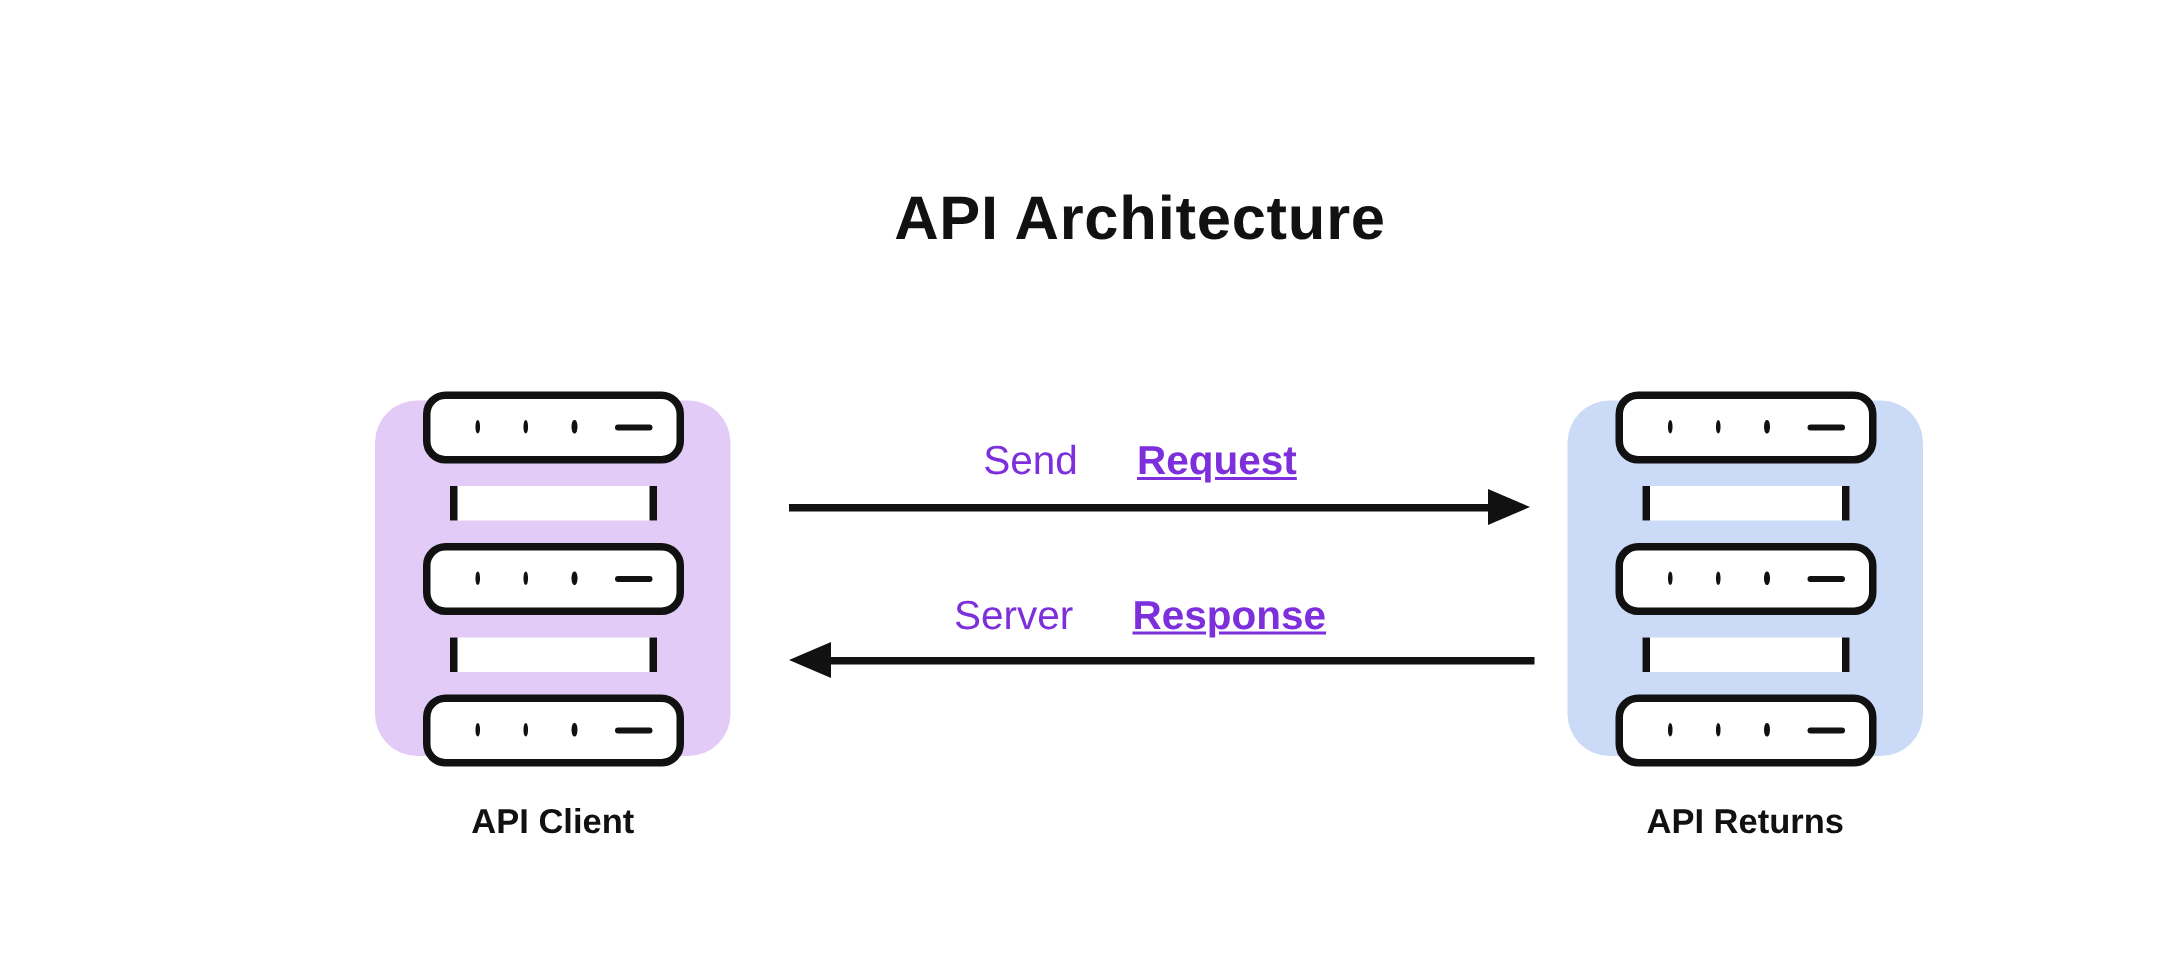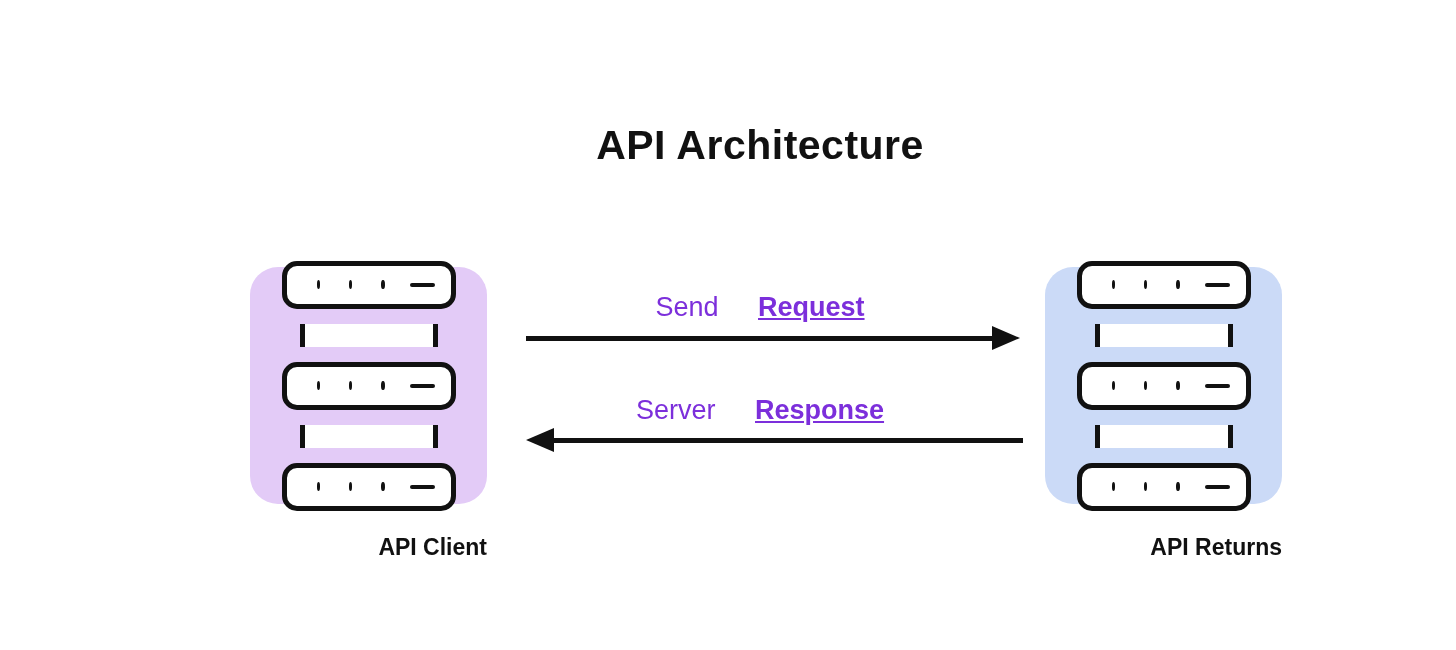--- a/index.html
+++ b/index.html
@@ -36,21 +36,21 @@
     display:flex;
     align-items:center;
     justify-content:center;
   }
   .card.client{left:202px;background:var(--client_bg);}
   .card.server{left:997px;background:var(--server_bg);}
   .node-label{
     position:absolute;
     top:486px;
     width:237px;
-    text-align:right;
+    text-align:center;
     font-size:23px;
     font-weight:700;
     color:var(--ink);
   }
   .node-label.client{left:202px;}
   .node-label.server{left:997px;}
   
   .server-stack{
     width:174px;
     display:flex;

